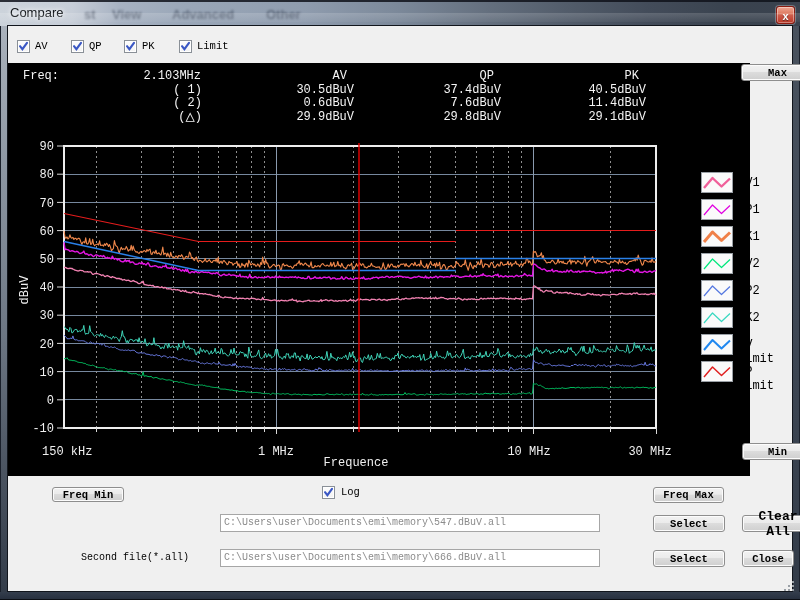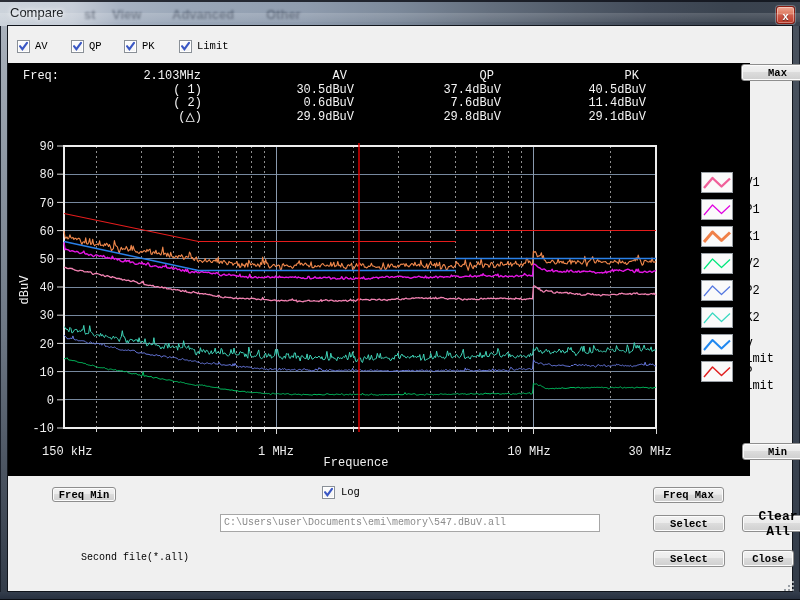--- a/index.html
+++ b/index.html
@@ -217,32 +217,33 @@
       <div class="llab" style="top:285px">PK2</div>
       <div class="lbox" style="top:308px"><svg width="30" height="19">
           <polyline points="2,15 10.5,5 19.5,13.5 28,5.5" fill="none" stroke="#2088f0" stroke-width="2.0" stroke-linejoin="round"></polyline>
         </svg></div>
       <div class="llab" style="top:312px">AV Limit</div>
       <div class="lbox" style="top:335px"><svg width="30" height="19">
           <polyline points="2,15 10.5,5 19.5,13.5 28,5.5" fill="none" stroke="#e02020" stroke-width="1.5" stroke-linejoin="round"></polyline>
         </svg></div>
       <div class="llab" style="top:339px">QP Limit</div>
   <div class="btn" style="left:691px;top:417px;width:71px;height:17px;font-size:10.5px">Min</div>
-  <div class="btn" style="left:1px;top:461px;width:64px;height:15px;font-size:10.5px">Freq Min</div>
+  <div class="btn" style="left:1px;top:461px;width:72px;height:15px;font-size:10.5px">Freq Min</div>
   <div class="cb" style="left:314px;top:460px">
         <svg width="13" height="13">
           <path d="M3,6.2 L5.4,9.2 L10,2.8" fill="none" stroke="#3a57c4" stroke-width="2.1" stroke-linecap="round"></path>
         </svg>
       </div>
       <div class="cblab" style="left:333px;top:460px">Log</div>
   <div class="btn" style="left:602px;top:461px;width:71px;height:16px;font-size:10.5px">Freq Max</div>
   <div class="tf" style="left:212px;top:488px">C:\Users\user\Documents\emi\memory\547.dBuV.all</div>
   <div class="btn" style="left:602px;top:489px;width:72px;height:17px;font-size:10.5px">Select</div>
   <div class="btn" style="left:691px;top:489px;width:72px;height:17px;font-size:13px">Clear All</div>
   <div class="flab" style="left:73px;top:526px">Second file(*.all)</div>
+  <div class="tf" style="left:212px;top:523px">C:\Users\user\Documents\emi\memory\666.dBuV.all</div>
   <div class="btn" style="left:602px;top:524px;width:72px;height:17px;font-size:10.5px">Select</div>
   <div class="btn" style="left:691px;top:524px;width:52px;height:17px;font-size:10.5px">Close</div>
   <svg id="grip" width="12" height="12">
     <g fill="#9aa0a6">
           <rect x="8" y="0" width="2" height="2"></rect>
           <rect x="8" y="4" width="2" height="2"></rect>
           <rect x="8" y="8" width="2" height="2"></rect>
           <rect x="4" y="4" width="2" height="2"></rect>
           <rect x="4" y="8" width="2" height="2"></rect>
           <rect x="0" y="8" width="2" height="2"></rect>

